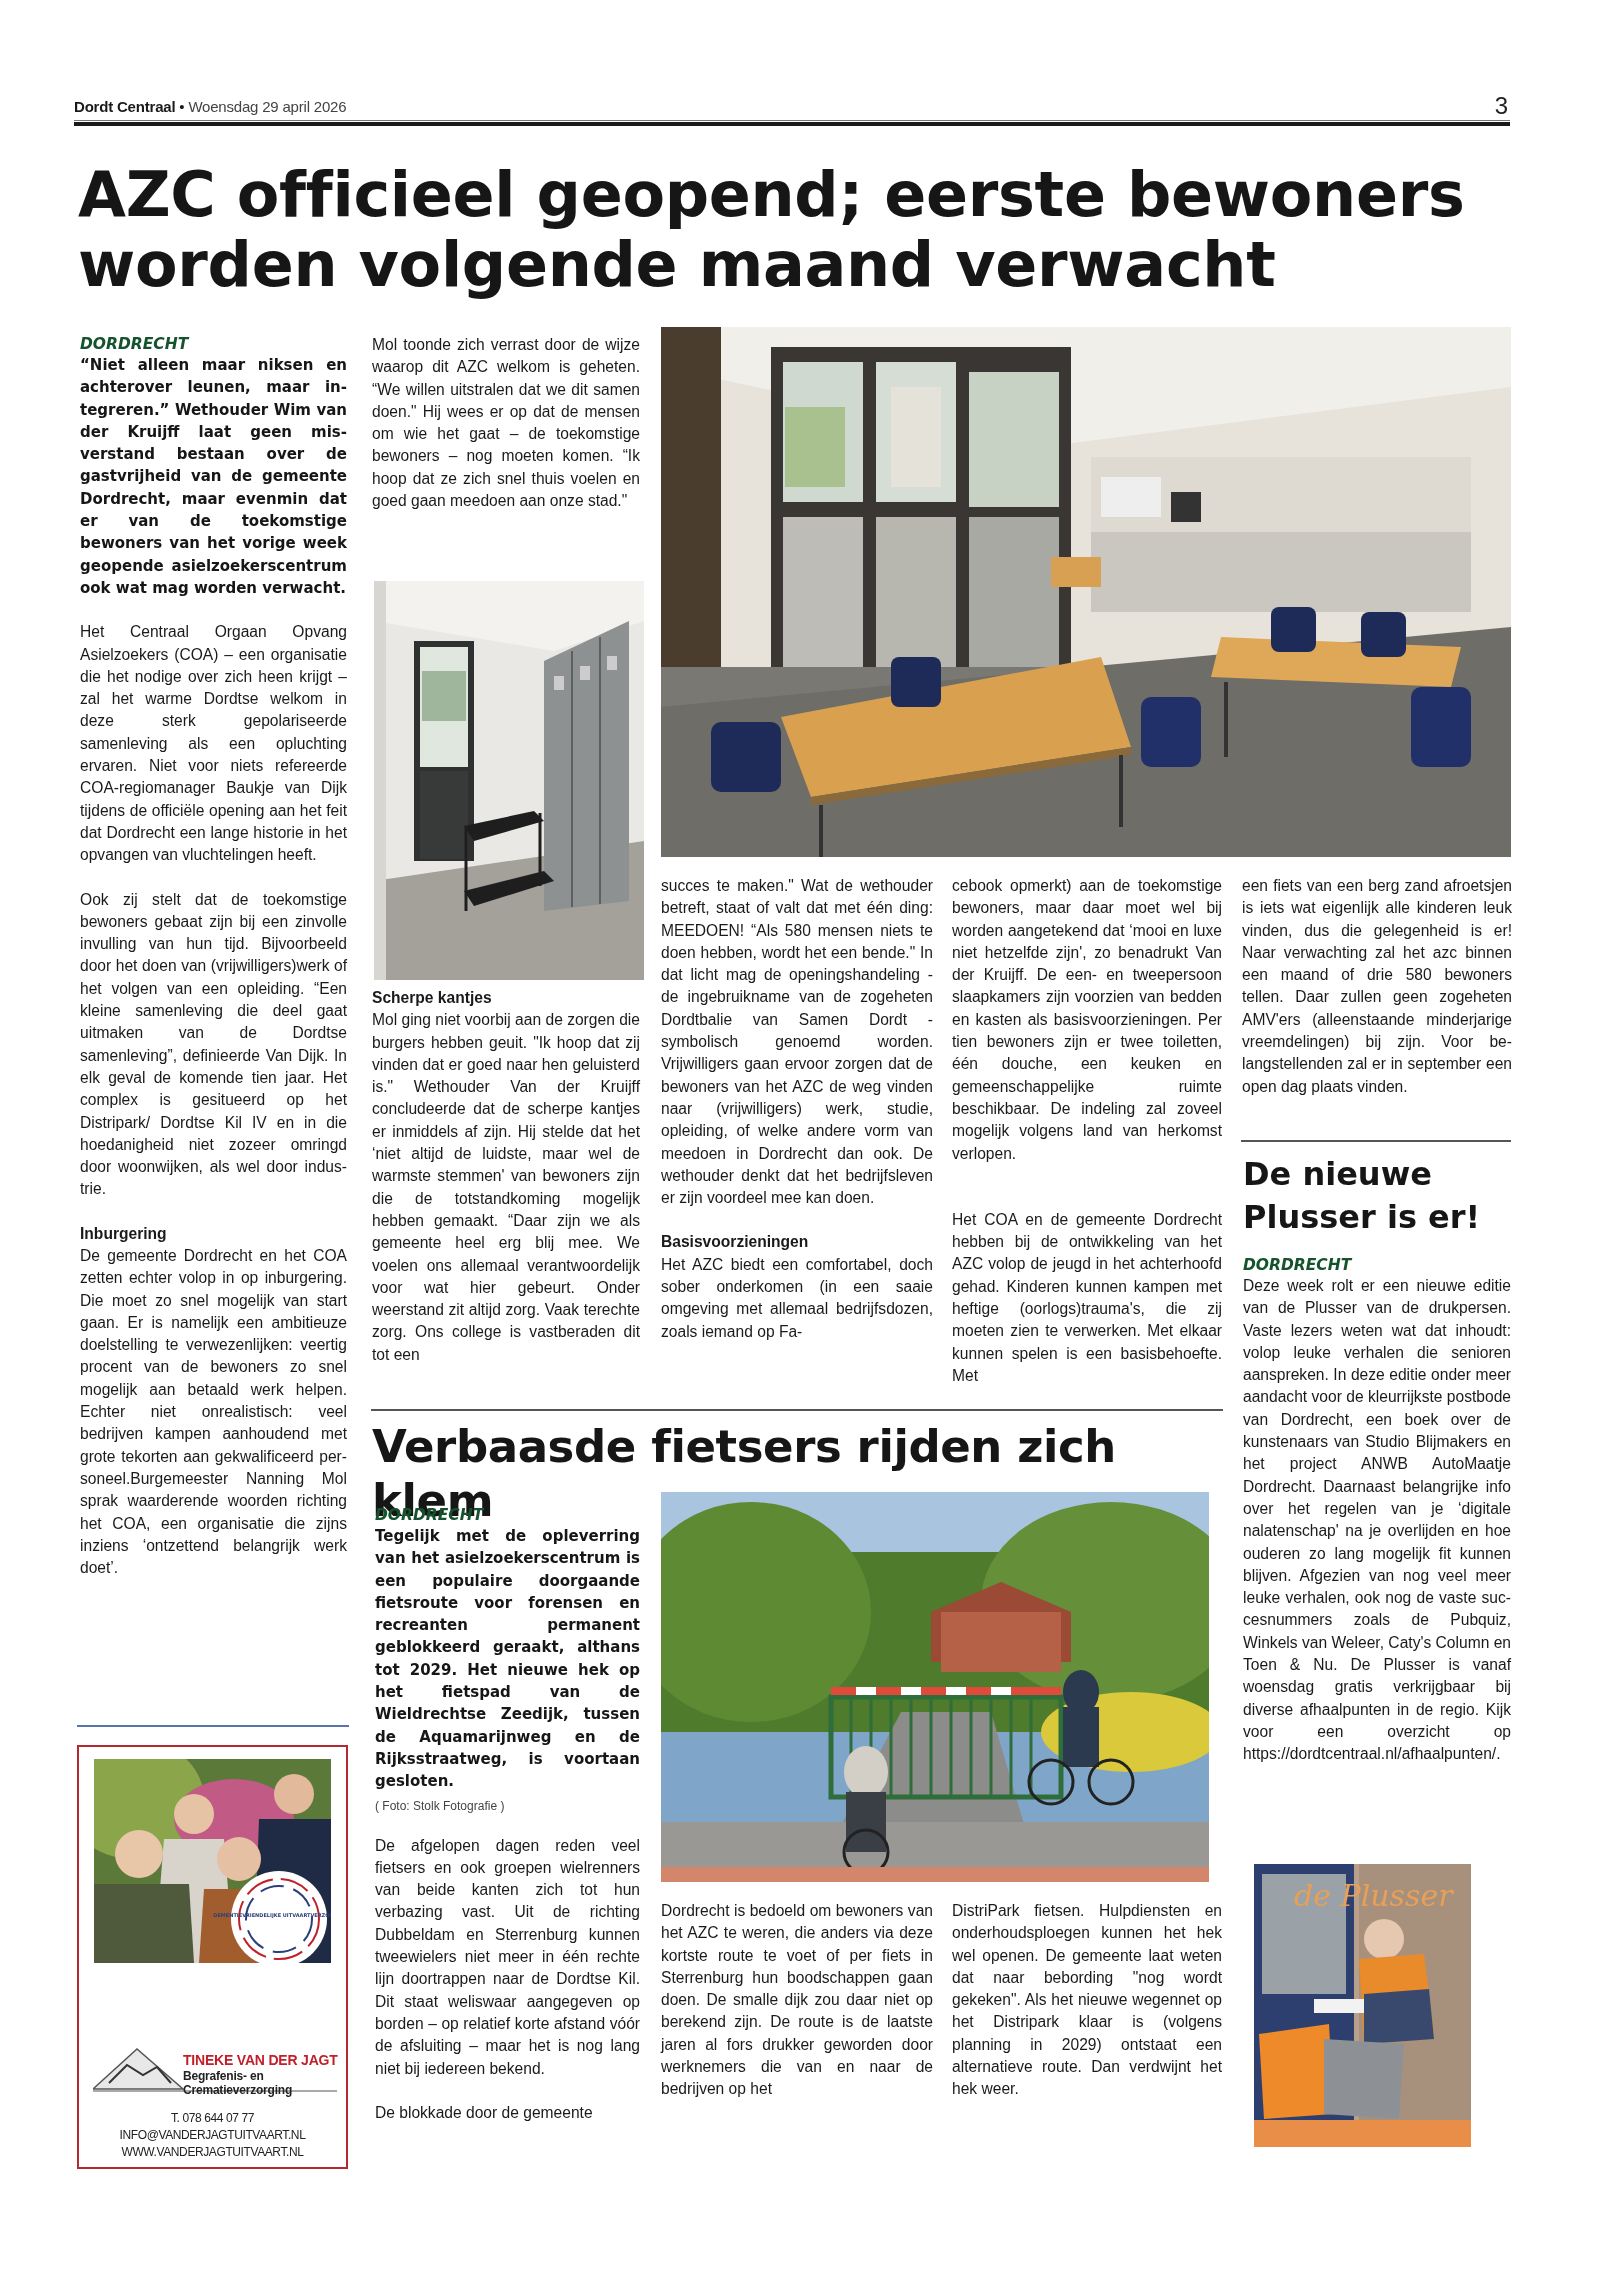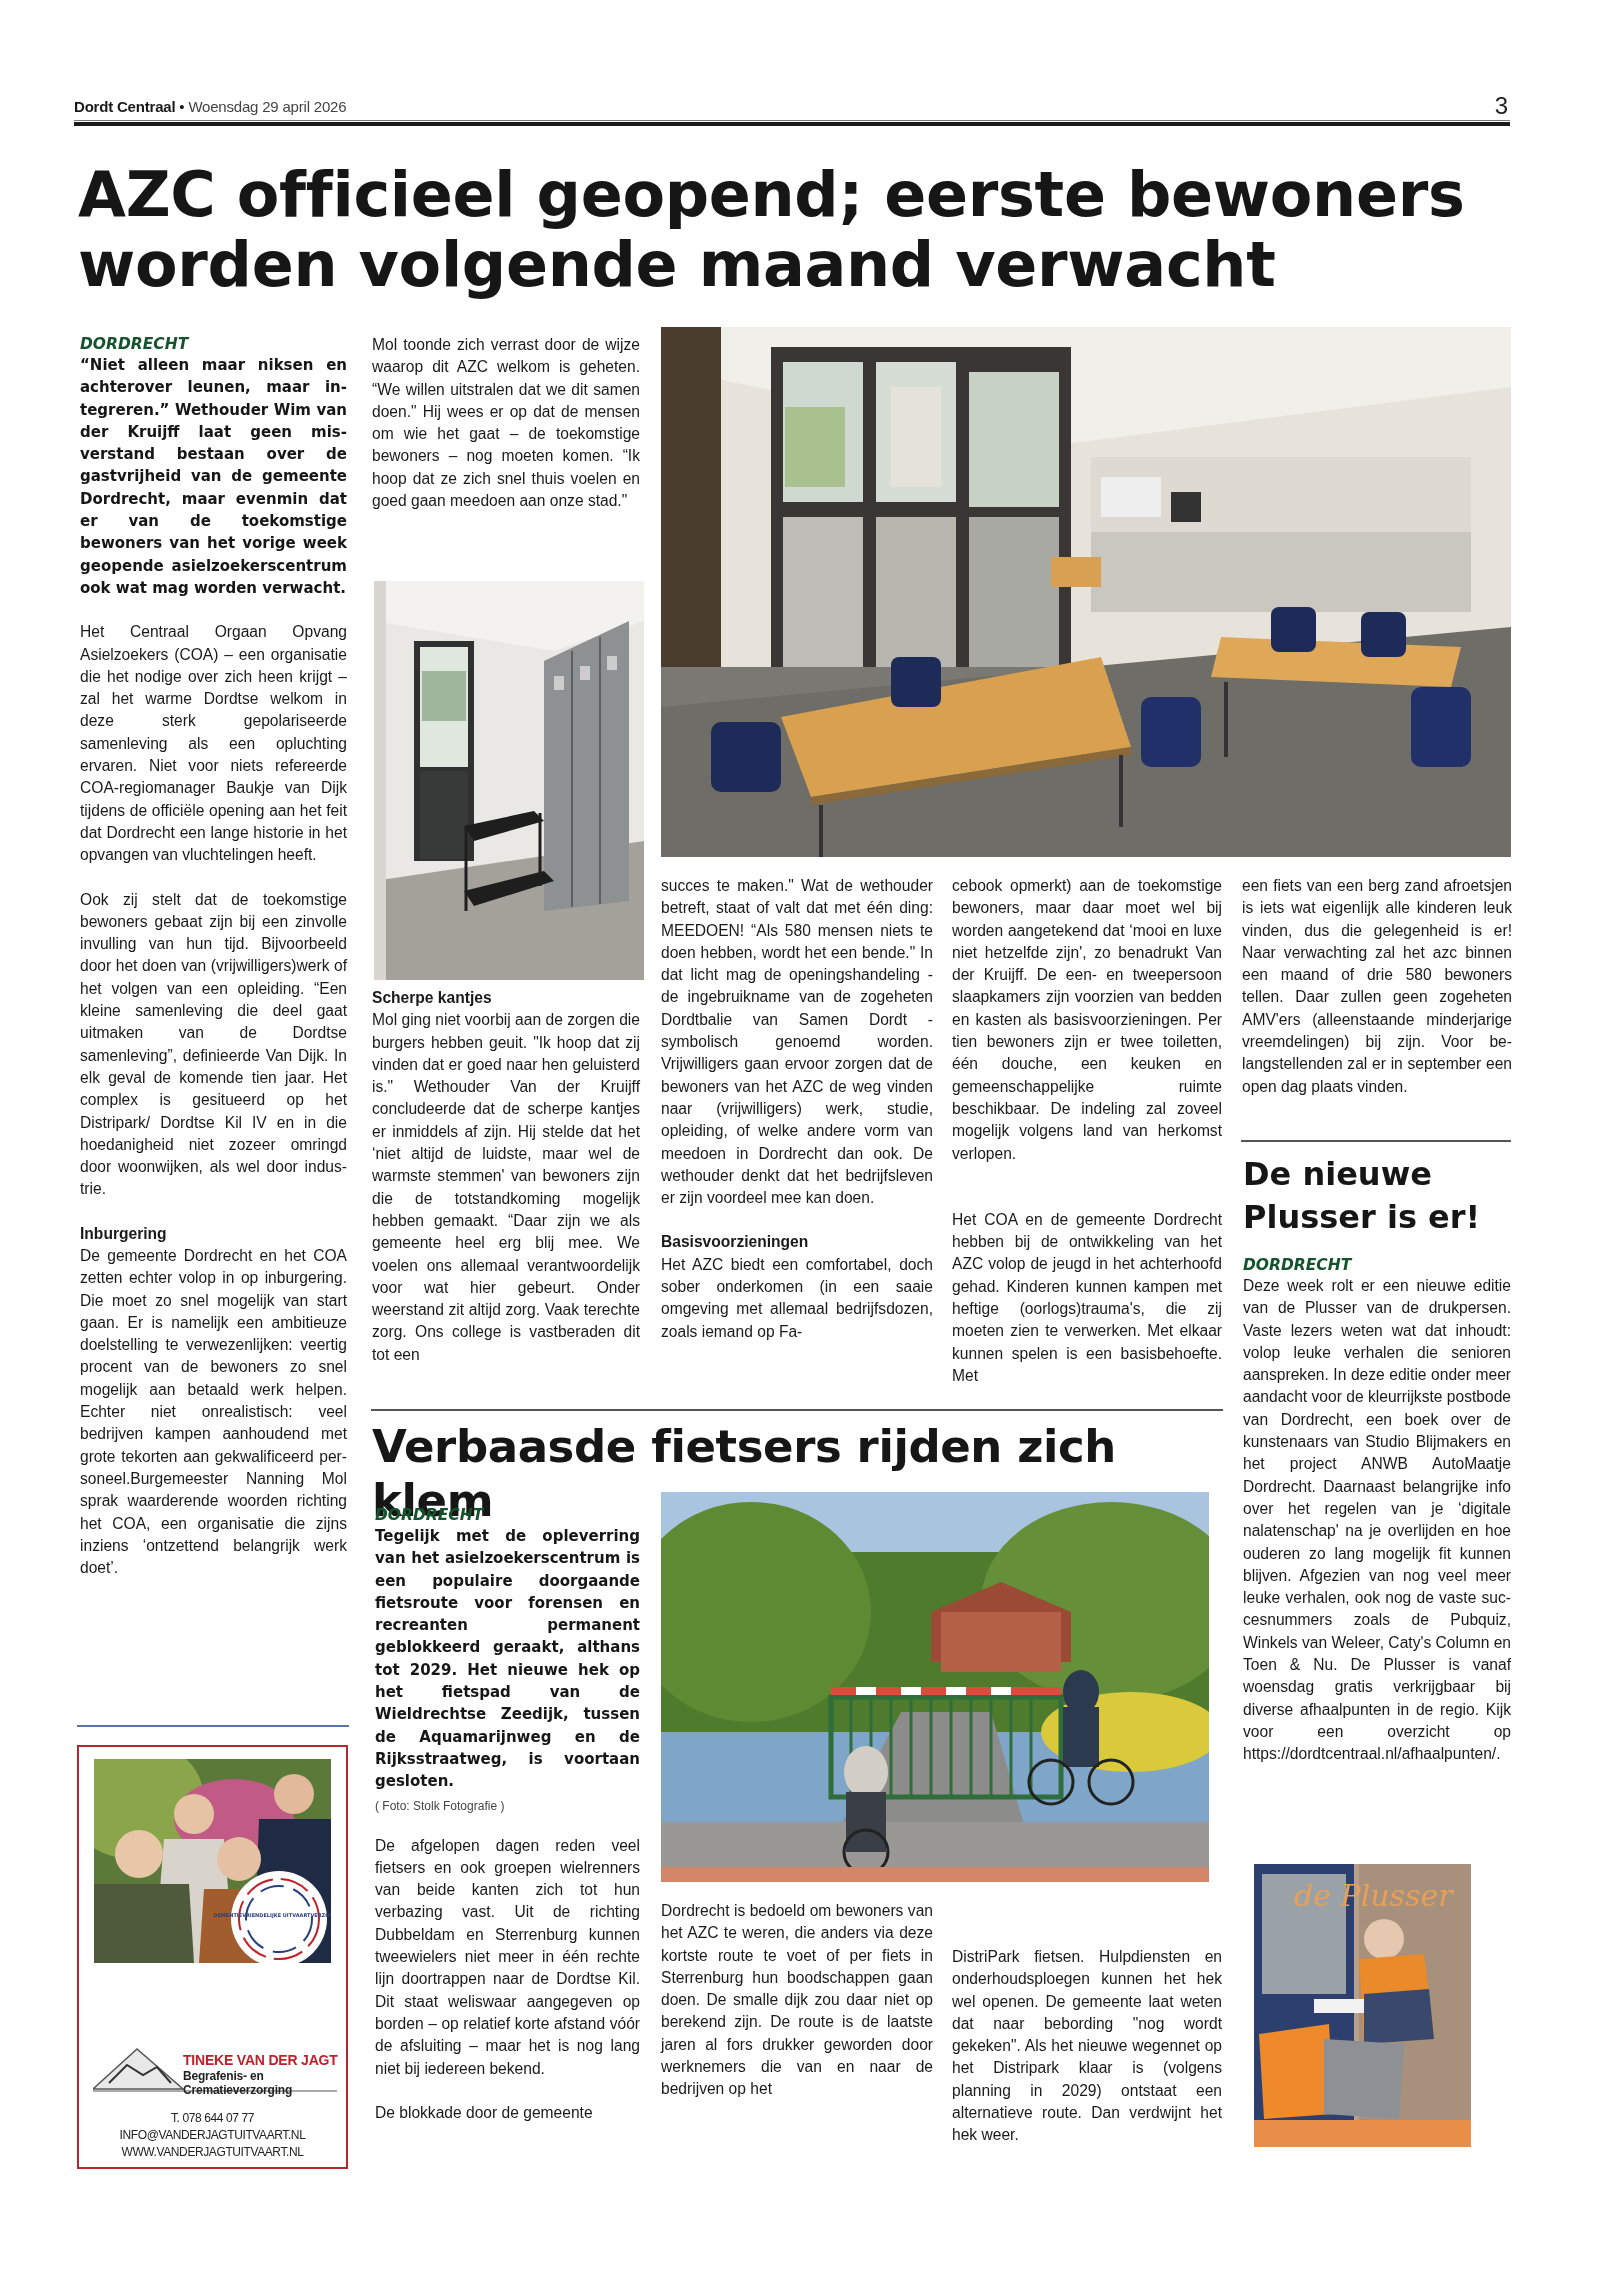--- a/index.html
+++ b/index.html
@@ -210,21 +210,21 @@
     <ellipse cx="205" cy="280" rx="22" ry="26" fill="#d3cfc7"></ellipse>
     <rect x="185" y="300" width="40" height="60" fill="#3a3f46"></rect>
     <circle cx="205" cy="360" r="22" fill="none" stroke="#222" stroke-width="3"></circle>
     <rect x="0" y="375" width="548" height="15" fill="#d4866a"></rect>
   </svg>
 </div>
 
 <div class="col body" style="left:661px; top:1900px; width:272px;">
   <p>Dordrecht is bedoeld om bewo­ners van het AZC te weren, die anders via deze kortste route te voet of per fiets in Sterrenburg hun boodschappen gaan doen. De smalle dijk zou daar niet op berekend zijn. De route is de laatste jaren al fors drukker ge­worden door werknemers die van en naar de bedrijven op het</p>
 </div>
-<div class="col body" style="left:952px; top:1900px; width:270px;margin-top:46px;">
+<div class="col body" style="left:952px; top:1900px; width:270px;">
   <p>DistriPark fietsen. Hulpdiensten en onderhoudsploegen kunnen het hek wel openen. De gemeen­te laat weten dat naar bebording "nog wordt gekeken". Als het nieuwe wegennet op het Dis­tripark klaar is (volgens planning in 2029) ontstaat een alternatie­ve route. Dan verdwijnt het hek weer.</p>
 </div>
 
 <h2 class="abs headline3">
   <span>De nieuwe</span><br>
   <span>Plusser is er!</span>
 </h2>
 <div class="col" style="left:1243px; top:1255px; width:268px;">
   <div class="dateline">DORDRECHT</div>
   <div class="body">Deze week rolt er een nieuwe edi­tie van de Plusser van de druk­persen. Vaste lezers weten wat dat inhoudt: volop leuke verha­len die senioren aanspreken. In deze editie onder meer aandacht voor de kleurrijkste postbode van Dordrecht, een boek over de kunstenaars van Studio Blijma­kers en het project ANWB Au­toMaatje Dordrecht. Daarnaast belangrijke info over het regelen van je ‘digitale nalatenschap' na je overlijden en hoe ouderen zo lang mogelijk fit kunnen blijven. Afgezien van nog veel meer leuke verhalen, ook nog de vaste suc­cesnummers zoals de Pubquiz, Winkels van Weleer, Caty's Co­lumn en Toen &amp; Nu. De Plusser is vanaf woensdag gratis verkrijg­baar bij diverse afhaalpunten in de regio. Kijk voor een overzicht op https://dordtcentraal.nl/af­haalpunten/.</div>

